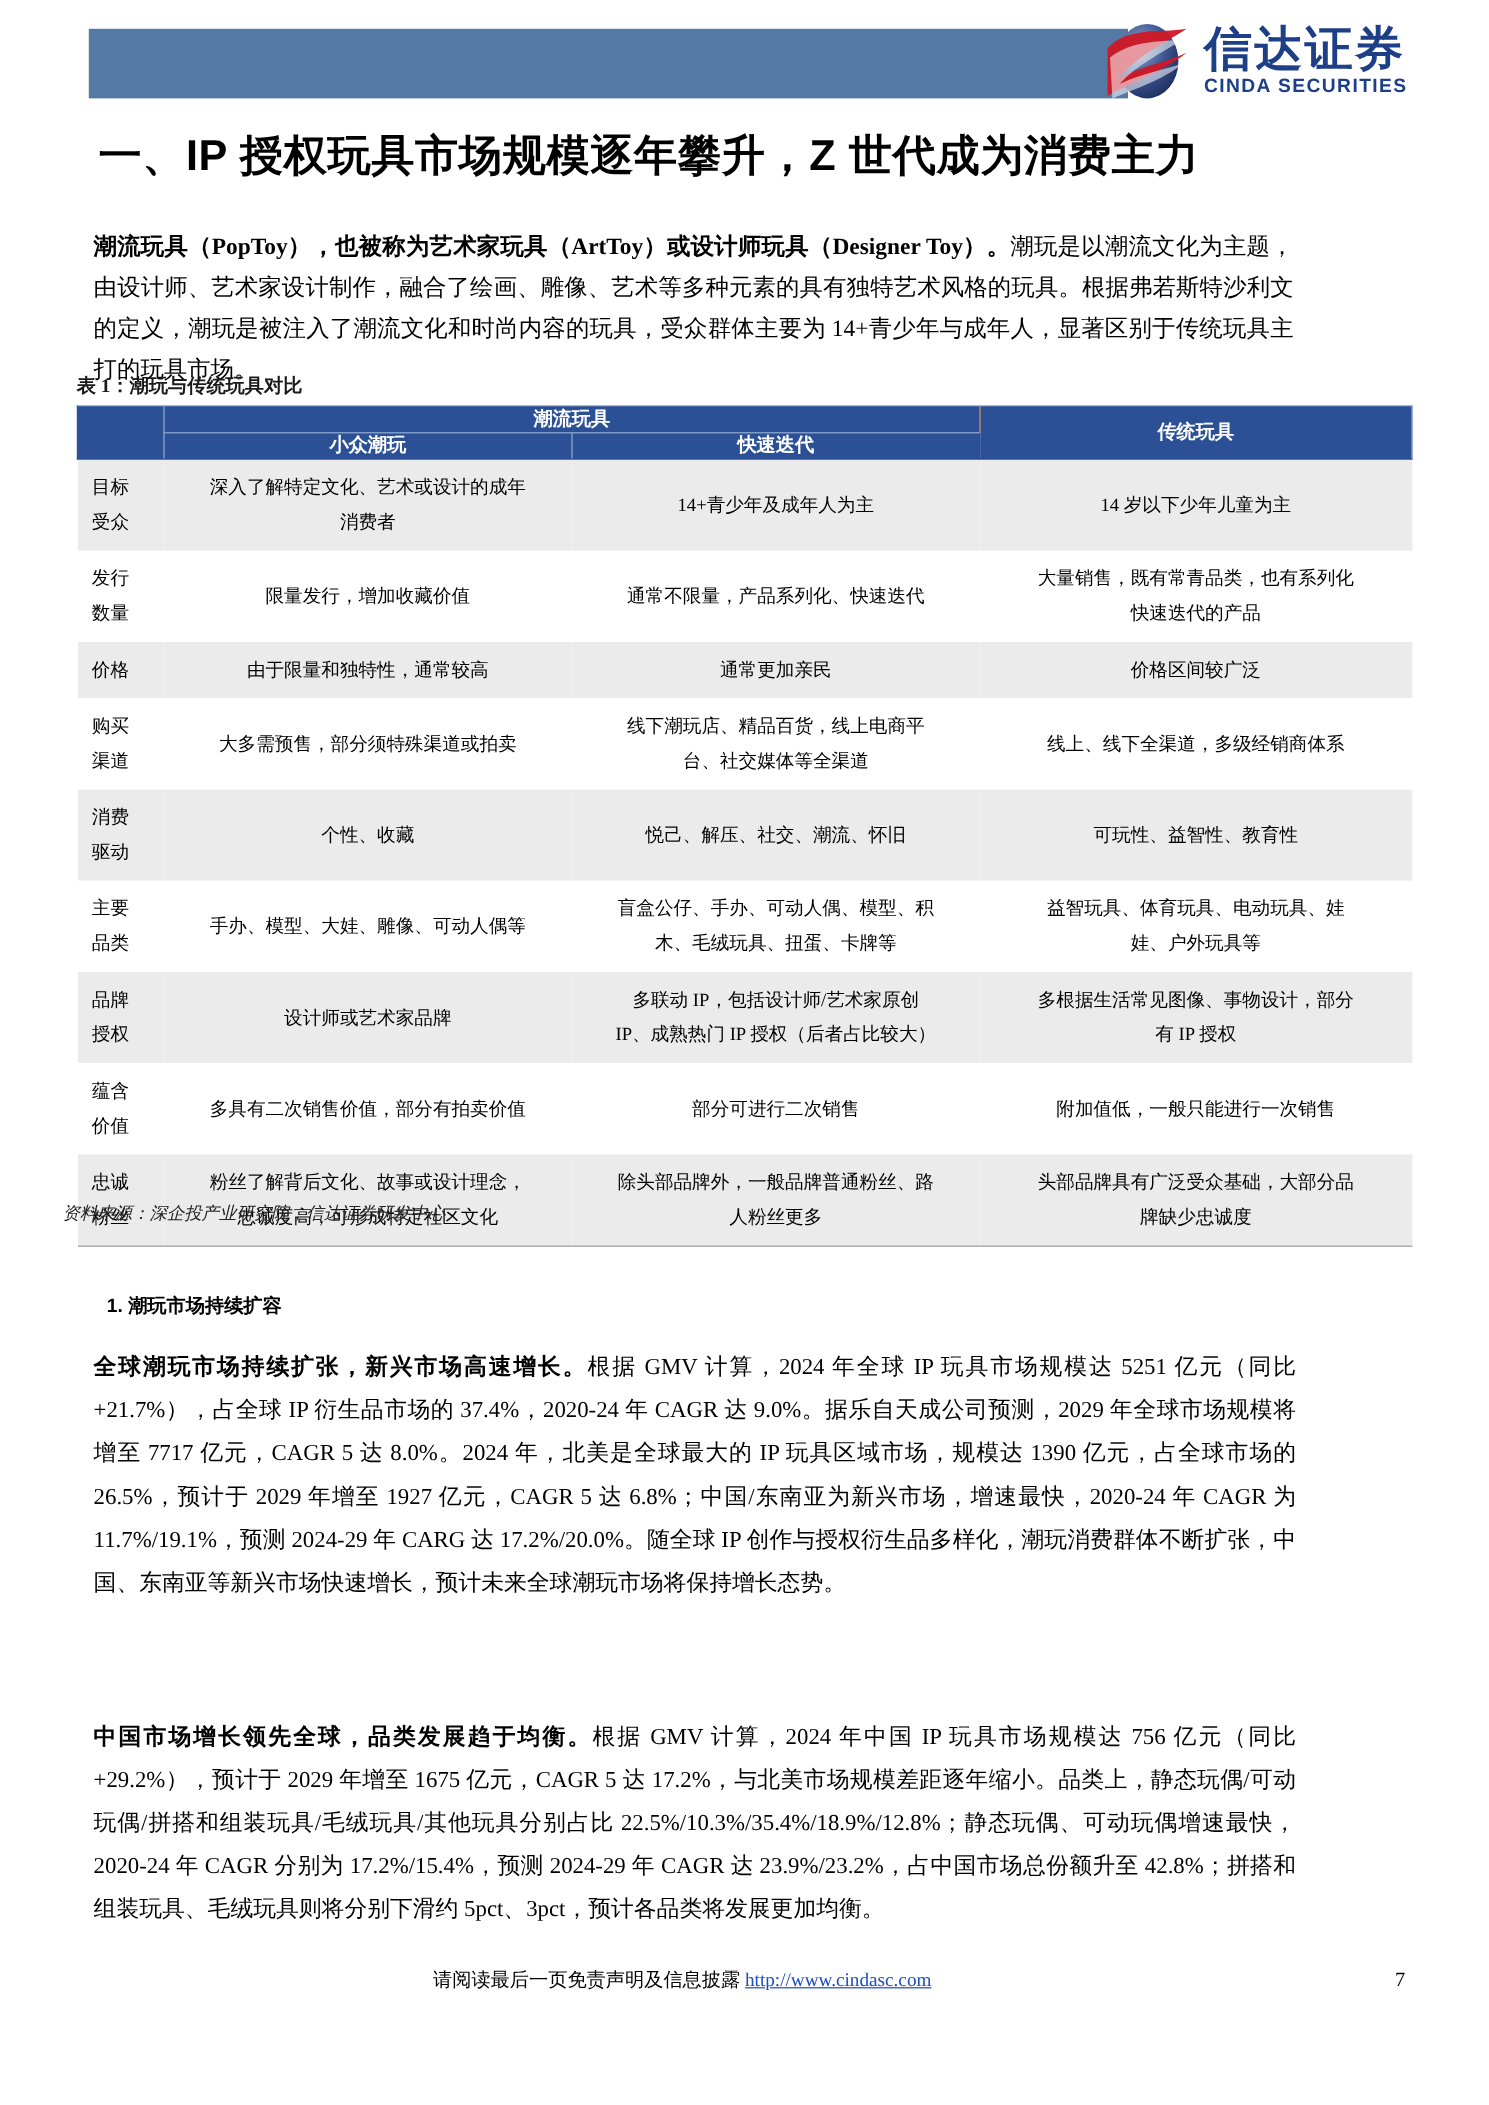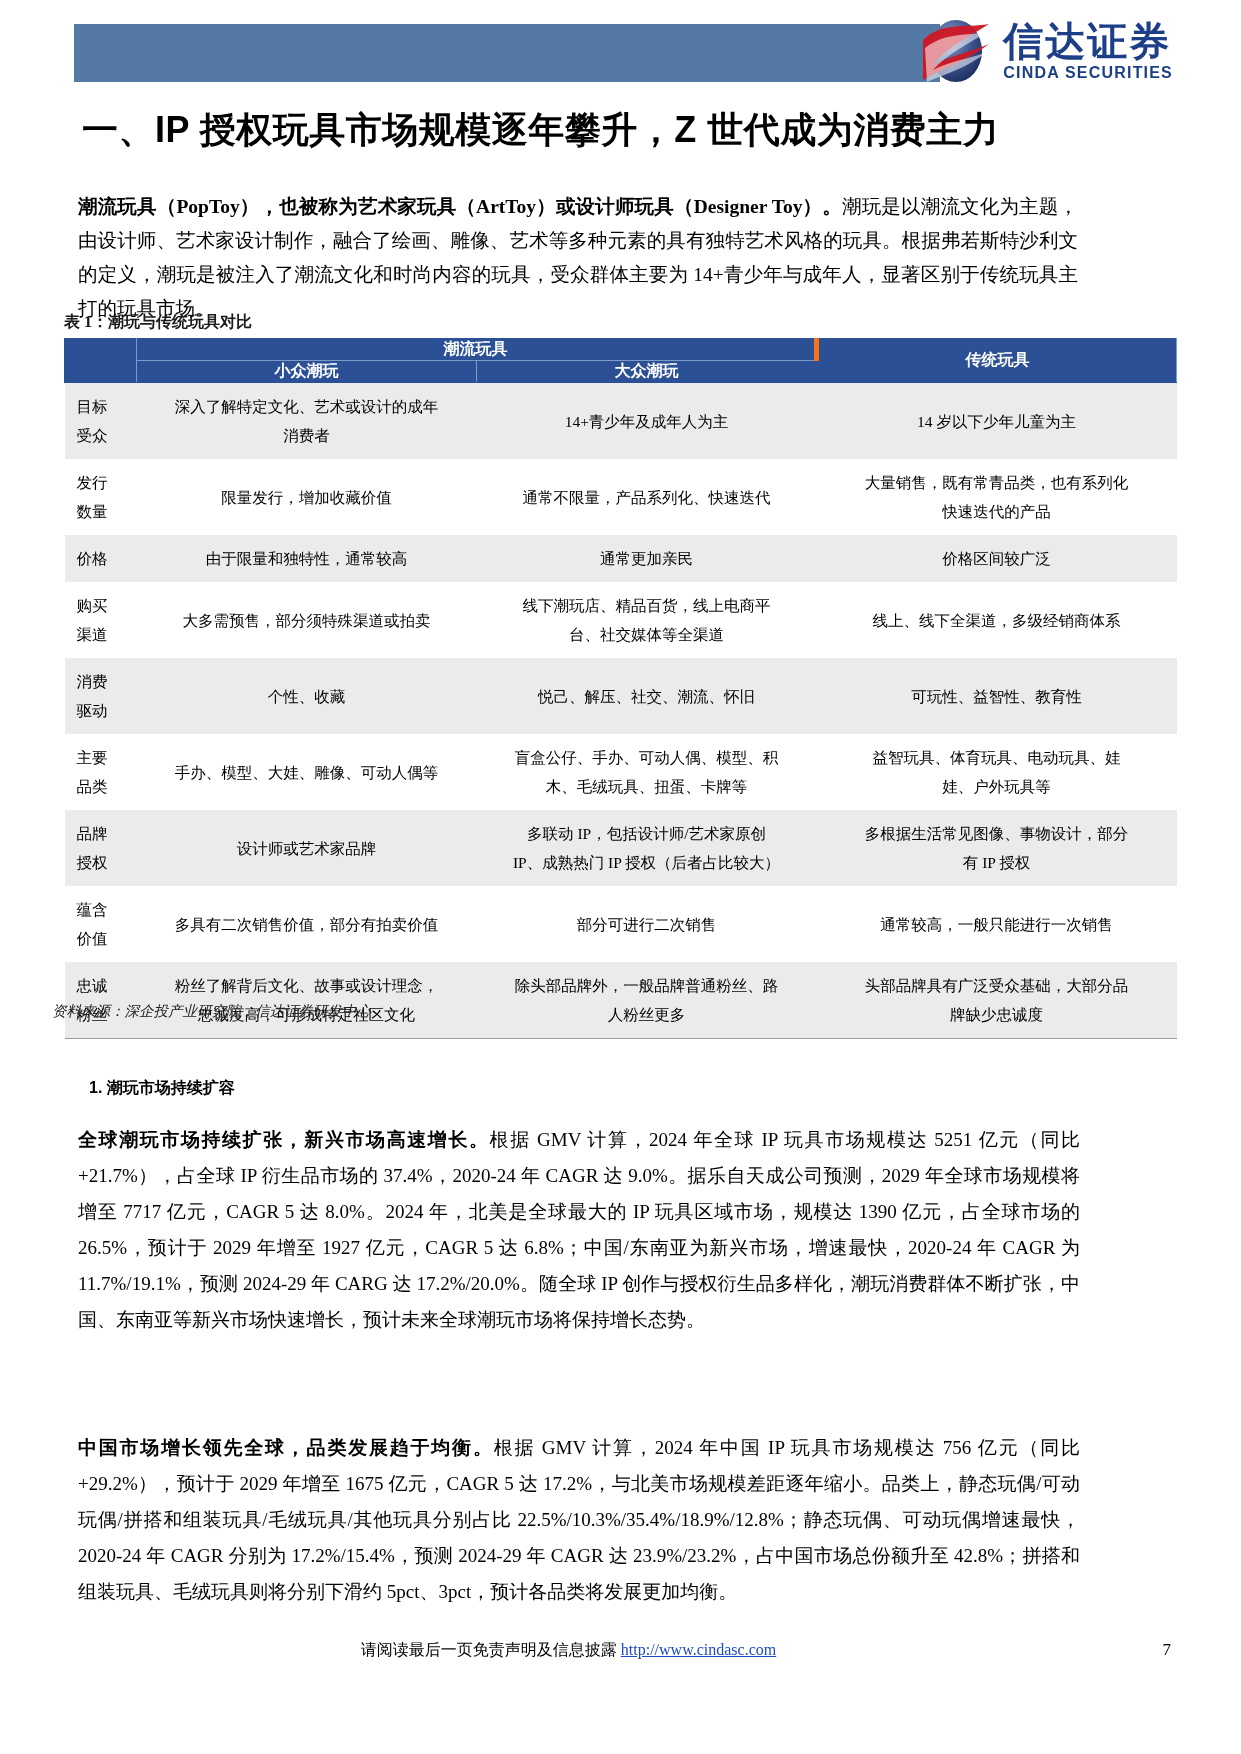--- a/index.html
+++ b/index.html
@@ -129,21 +129,21 @@
     font-weight: bold;
     text-align: center;
     vertical-align: middle;
     font-size: 16px;
     border: 1px solid #2b5096;
   }
   .cmp-table thead th.th-corner { border-right: 1px solid #7e9ac6; }
   .cmp-table thead th.th-grp {
     border-bottom: 1px solid #7e9ac6;
     border-left: 1px solid #7e9ac6;
-    border-right: 5px solid #f97316;
+    border-right: 1px solid #f97316;
   }
   .cmp-table thead th.th-sub {
     border-left: 1px solid #7e9ac6;
     border-right: 1px solid #7e9ac6;
   }
   .cmp-table tbody td {
     text-align: center;
     vertical-align: middle;
     line-height: 29px;
     padding: 9px 8px;
@@ -266,21 +266,21 @@
         <col class="col-c">
     </colgroup>
     <thead>
       <tr>
         <th class="th-corner" rowspan="2"></th>
         <th class="th-grp" colspan="2">潮流玩具</th>
         <th class="th-corner" rowspan="2">传统玩具</th>
       </tr>
       <tr>
         <th class="th-sub">小众潮玩</th>
-        <th class="th-sub">大众潮玩</th>
+        <th class="th-sub">快速迭代</th>
       </tr>
     </thead>
     <tbody id="table-body">
         <tr class="alt firstrow">
           <td class="lbl">目标<br>受众</td>
           <td>深入了解特定文化、艺术或设计的成年<br>消费者</td>
           <td>14+青少年及成年人为主</td>
           <td>14 岁以下少年儿童为主</td>
         </tr>
         <tr class="plain">
@@ -316,21 +316,21 @@
         <tr class="alt">
           <td class="lbl">品牌<br>授权</td>
           <td>设计师或艺术家品牌</td>
           <td>多联动 IP，包括设计师/艺术家原创<br>IP、成熟热门 IP 授权（后者占比较大）</td>
           <td>多根据生活常见图像、事物设计，部分<br>有 IP 授权</td>
         </tr>
         <tr class="plain">
           <td class="lbl">蕴含<br>价值</td>
           <td>多具有二次销售价值，部分有拍卖价值</td>
           <td>部分可进行二次销售</td>
-          <td>通常较高，一般只能进行一次销售</td>
+          <td>附加值低，一般只能进行一次销售</td>
         </tr>
         <tr class="alt last">
           <td class="lbl">忠诚<br>粉丝</td>
           <td>粉丝了解背后文化、故事或设计理念，<br>忠诚度高，可形成特定社区文化</td>
           <td>除头部品牌外，一般品牌普通粉丝、路<br>人粉丝更多</td>
           <td>头部品牌具有广泛受众基础，大部分品<br>牌缺少忠诚度</td>
         </tr>
       </tbody>
   </table>
 

